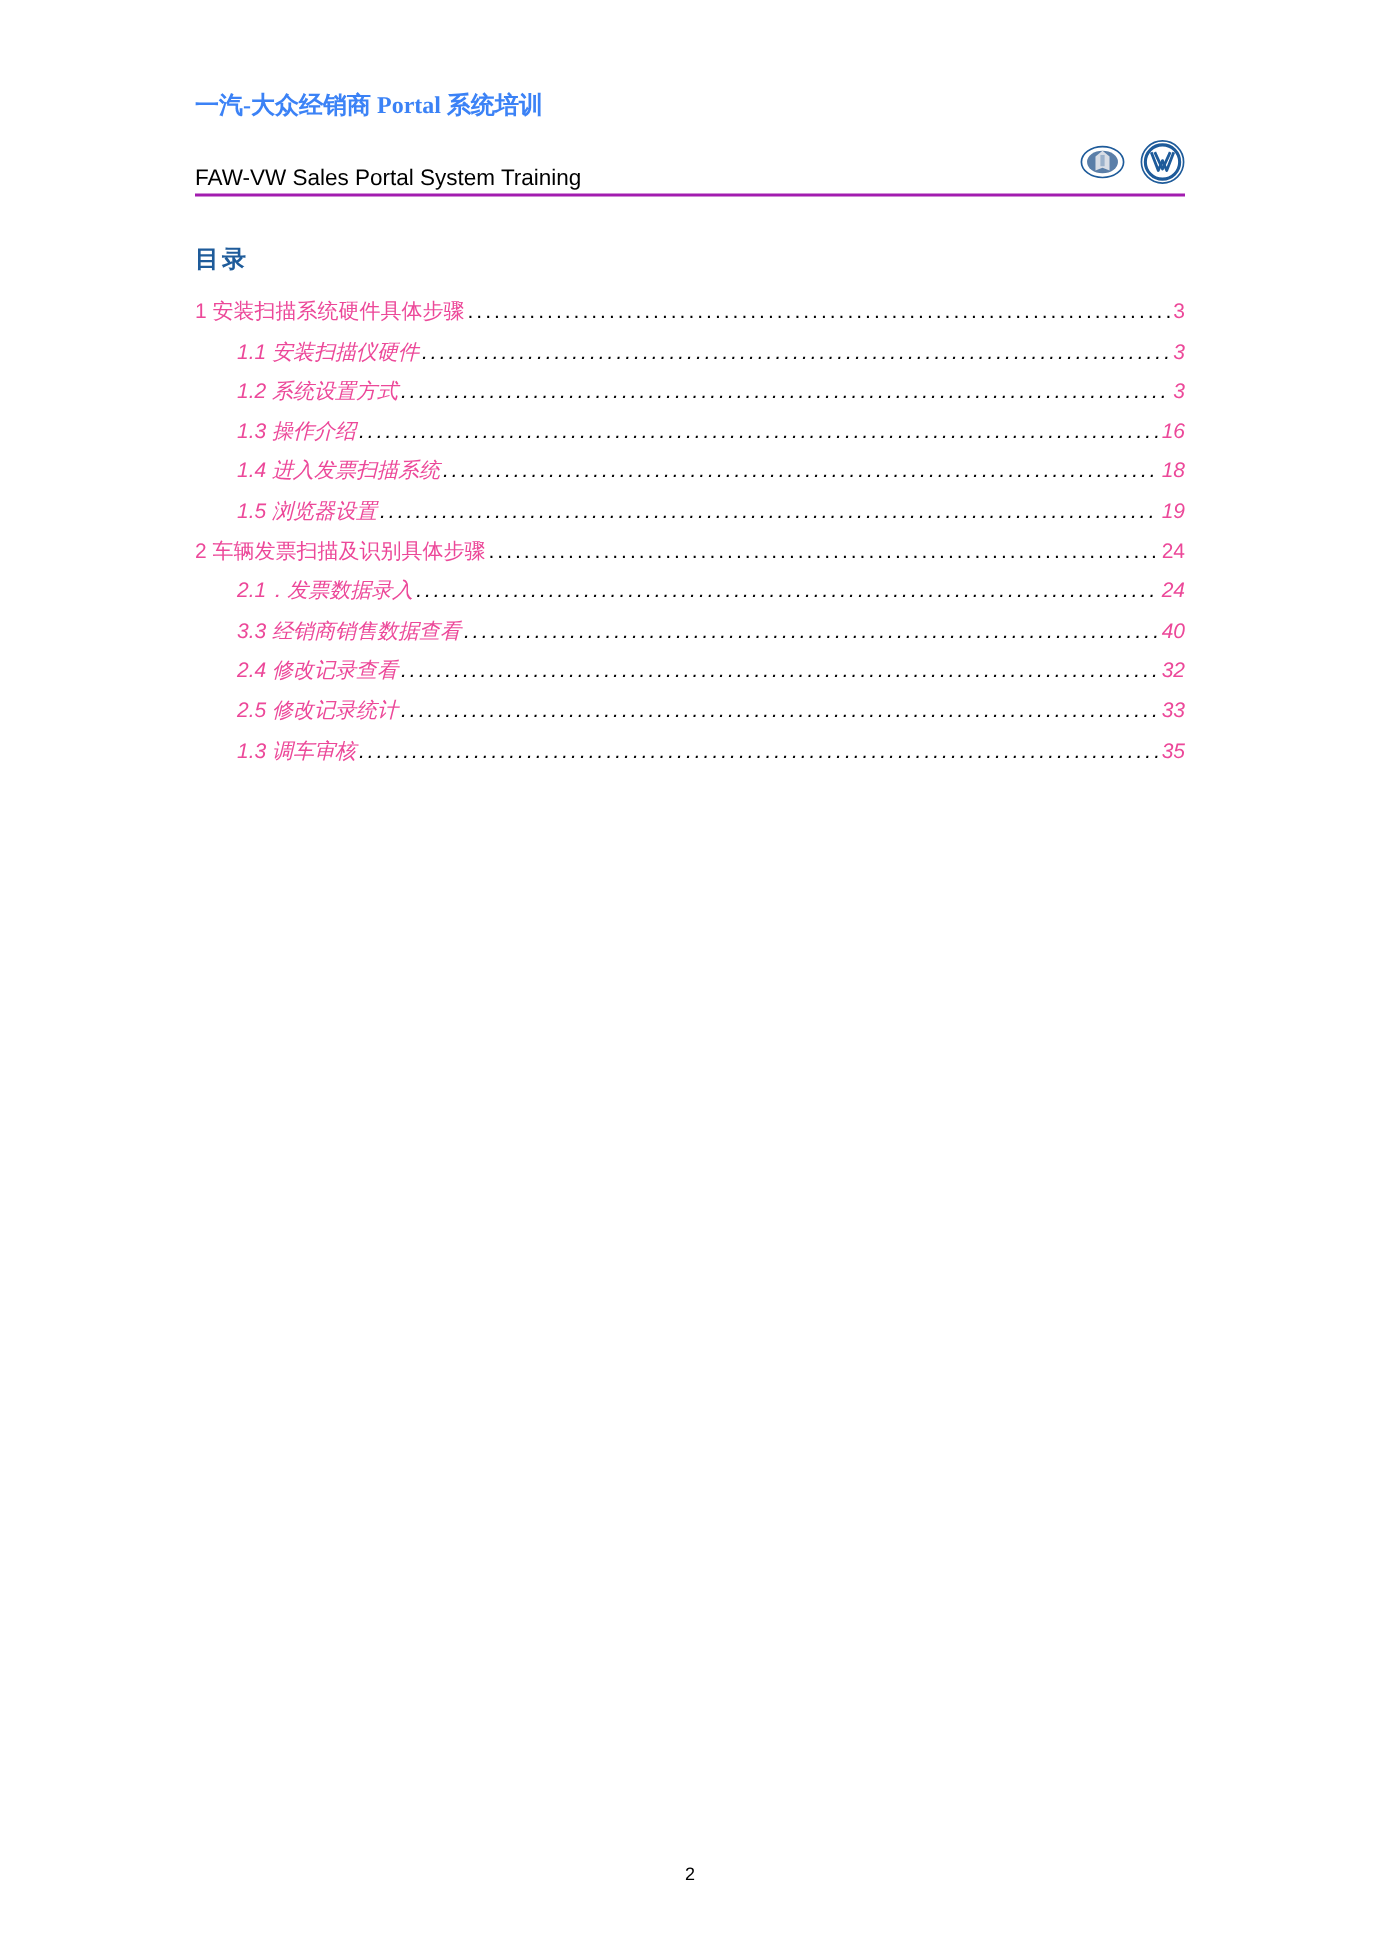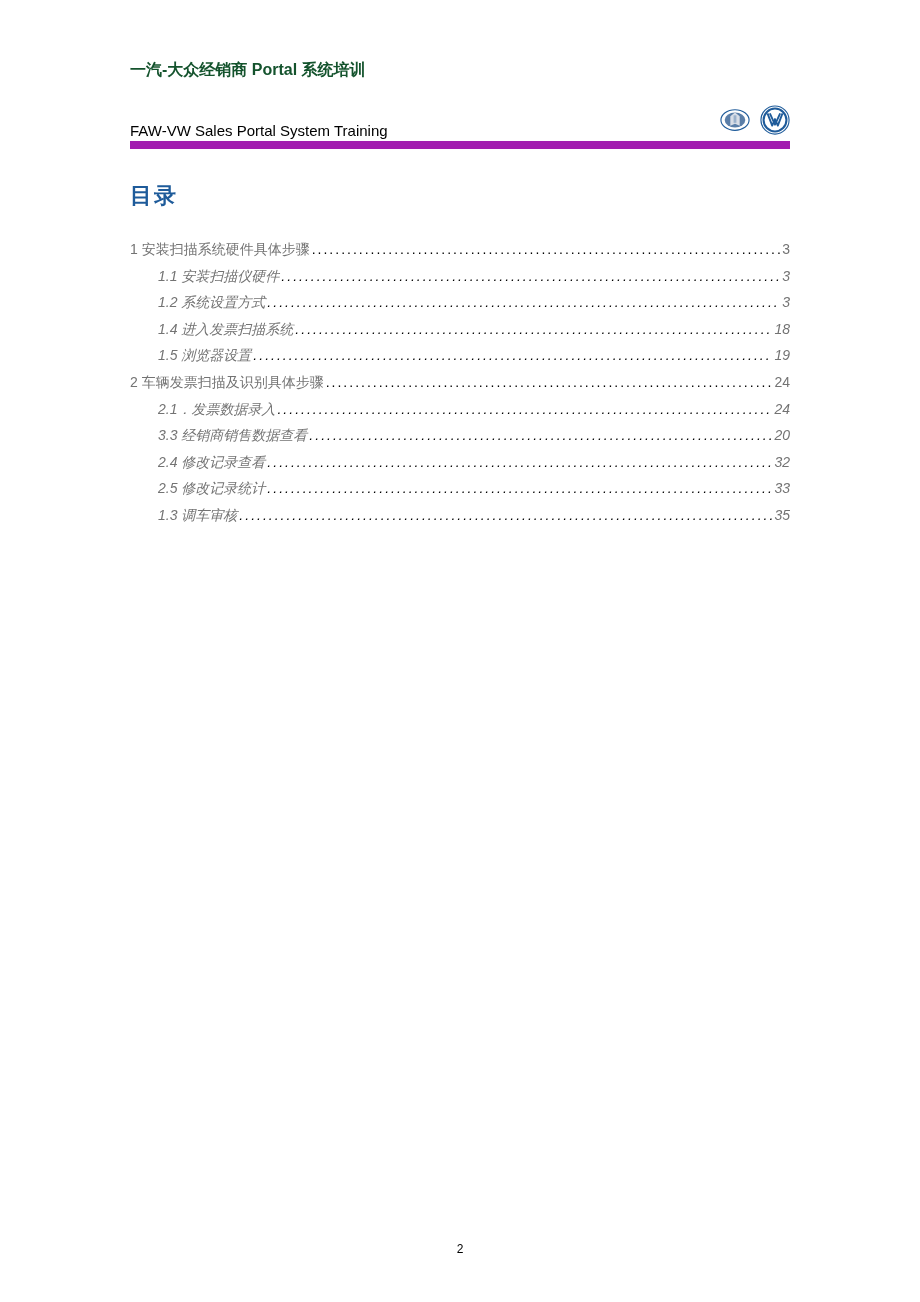--- a/index.html
+++ b/index.html
@@ -12,29 +12,29 @@
   }
   .page {
     padding: 60px 130px 0 130px;
   }
   .header-area {
     margin-bottom: 32px;
   }
   .title-cn {
     font-size: 16px;
     font-weight: bold;
-    color: #14532d;
-    margin-bottom: 24px;
-    font-family: Liberation Sans, sans-serif;
+    color: #3b82f6;
+    margin-bottom: 12px;
+    font-family: Liberation Serif, serif;
   }
   .title-row {
     display: flex;
     justify-content: space-between;
     align-items: flex-end;
-    border-bottom: 8px solid #a21caf;
+    border-bottom: 2px solid #a21caf;
     padding-bottom: 2px;
   }
   .title-en {
     font-size: 15px;
     color: #000;
     font-family: Arial, sans-serif;
   }
   .logos {
     display: flex;
     gap: 10px;
@@ -42,30 +42,30 @@
     padding-bottom: 4px;
   }
   .logo-faw, .logo-vw {
     width: 30px;
     height: 30px;
     display: flex;
     align-items: center;
     justify-content: center;
   }
   .toc-title {
-    font-size: 22px;
+    font-size: 16px;
     font-weight: bold;
     color: #1e5b9a;
-    margin-bottom: 25px;
+    margin-bottom: 10px;
     font-family: "SimSun", serif;
     letter-spacing: 2px;
   }
   .toc {
     font-size: 14px;
-    color: #737373;
+    color: #ec4899;
   }
   .toc-row {
     display: flex;
     align-items: baseline;
     white-space: nowrap;
     line-height: 1.9;
   }
   .toc-row.level1 { padding-left: 0; }
   .toc-row.level2 { padding-left: 28px; font-style: italic; }
   .toc-label { flex: 0 0 auto; }
@@ -132,20 +132,25 @@
         <span class="toc-label">1.1 安装扫描仪硬件</span>
         <span class="toc-dots"></span>
         <span class="toc-page">3</span>
       </div>
       <div class="toc-row level2">
         <span class="toc-label">1.2 系统设置方式</span>
         <span class="toc-dots"></span>
         <span class="toc-page">3</span>
       </div>
       <div class="toc-row level2">
+        <span class="toc-label">1.3 操作介绍</span>
+        <span class="toc-dots"></span>
+        <span class="toc-page">16</span>
+      </div>
+      <div class="toc-row level2">
         <span class="toc-label">1.4 进入发票扫描系统</span>
         <span class="toc-dots"></span>
         <span class="toc-page">18</span>
       </div>
       <div class="toc-row level2">
         <span class="toc-label">1.5 浏览器设置</span>
         <span class="toc-dots"></span>
         <span class="toc-page">19</span>
       </div>
       <div class="toc-row level1">
@@ -154,21 +159,21 @@
         <span class="toc-page">24</span>
       </div>
       <div class="toc-row level2">
         <span class="toc-label">2.1．发票数据录入</span>
         <span class="toc-dots"></span>
         <span class="toc-page">24</span>
       </div>
       <div class="toc-row level2">
         <span class="toc-label">3.3  经销商销售数据查看</span>
         <span class="toc-dots"></span>
-        <span class="toc-page">20</span>
+        <span class="toc-page">40</span>
       </div>
       <div class="toc-row level2">
         <span class="toc-label">2.4  修改记录查看</span>
         <span class="toc-dots"></span>
         <span class="toc-page">32</span>
       </div>
       <div class="toc-row level2">
         <span class="toc-label">2.5 修改记录统计</span>
         <span class="toc-dots"></span>
         <span class="toc-page">33</span>

